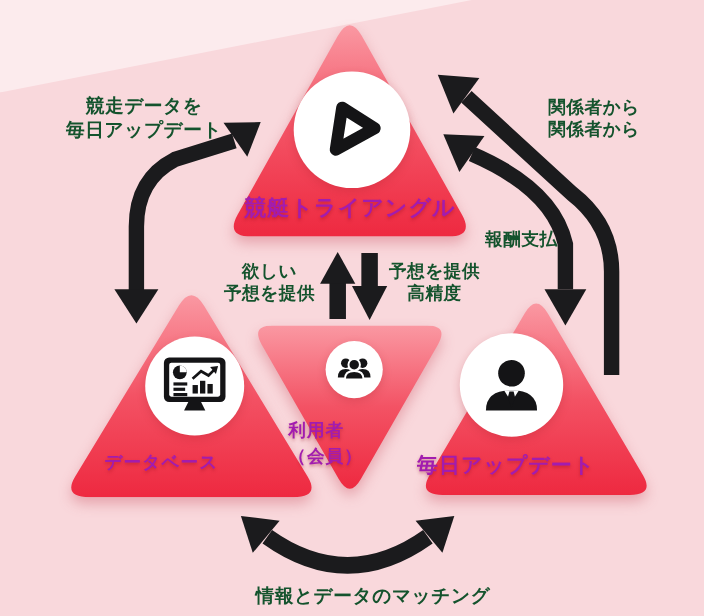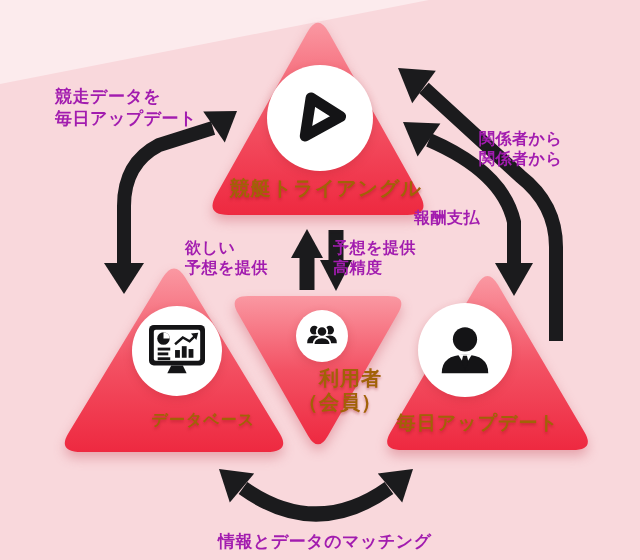--- a/index.html
+++ b/index.html
@@ -18,33 +18,33 @@
   .tri {
     position:absolute; z-index:2;
     filter:drop-shadow(0 6px 6px rgba(200,80,95,.38));
   }
   .icon-circle {
     position:absolute; z-index:3; background:#fff; border-radius:50%;
     display:flex; align-items:center; justify-content:center;
     box-shadow:0 3px 8px rgba(170,30,45,.25);
   }
   .node-label {
-    position:absolute; z-index:4; color:#a16207; text-align:right;
+    position:absolute; z-index:4; color:#a21caf; text-align:left;
     letter-spacing:1px; text-shadow:0 2px 3px rgba(150,15,30,.4);
   }
   .arrow-label {
-    position:absolute; z-index:4; color:#a21caf; 
+    position:absolute; z-index:4; color:#14532d; text-align:center;
     letter-spacing:.5px;
   }
   .lbl-service  { left:222px; top:175px; width:200px; font-size:20px; }
   .lbl-database { left:95px;  top:410px; width:160px; font-size:16px; }
-  .lbl-users    { left:262px; top:366px; width:120px; font-size:20px; line-height:24px; }
+  .lbl-users    { left:262px; top:380px; width:120px; font-size:16px; line-height:24px; }
   .lbl-pros     { left:379px; top:410px; width:180px; font-size:19px; }
   .lbl-update   { left:55px;  top:86px;  width:152px; font-size:17px; line-height:22px; }
-  .lbl-info     { left:479px; top:89px;  width:122px; font-size:16px; line-height:20px;margin-top:40px; }
+  .lbl-info     { left:479px; top:89px;  width:122px; font-size:16px; line-height:20px; }
   .lbl-reward   { left:414px; top:208px; width:120px; font-size:16px; }
   .lbl-purchase { left:185px; top:238px; width:120px; font-size:16px; line-height:20px; }
   .lbl-provide  { left:333px; top:238px; width:124px; font-size:16px; line-height:20px; }
   .lbl-matching { left:218px; top:530px; width:242px; font-size:17px; }
 </style>
 </head>
 <body>
 
 <div class="stage">
 

